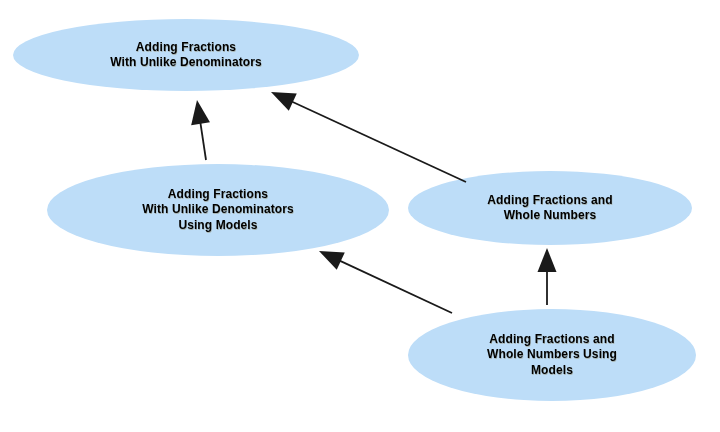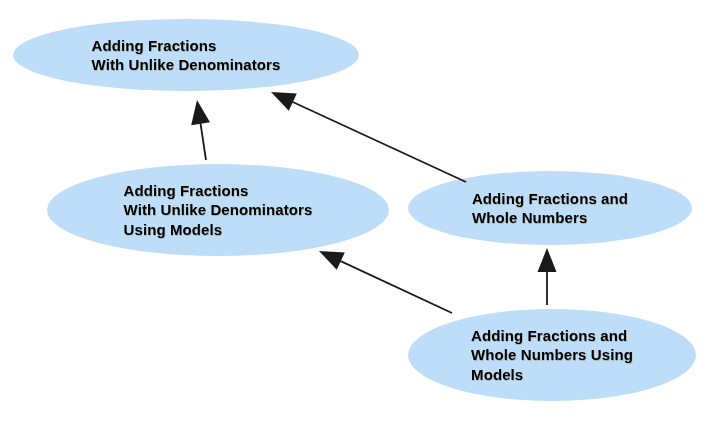--- a/index.html
+++ b/index.html
@@ -21,23 +21,24 @@
     left: 0;
     top: 0;
     width: 720px;
     height: 432px;
   }
   .node-label {
     position: absolute;
     display: flex;
     align-items: center;
     justify-content: center;
+    text-align: center;
     font-family: "Liberation Sans", sans-serif;
     font-weight: bold;
-    font-size: 15px;
+    font-size: 12px;
     line-height: 1.28;
     color: #000000;
     letter-spacing: 0.1px;
     white-space: pre-line;
     pointer-events: none;
     text-shadow: 0.5px 0.5px 0 rgba(120,90,20,0.30);
   }
 </style>
 </head>
 <body>

